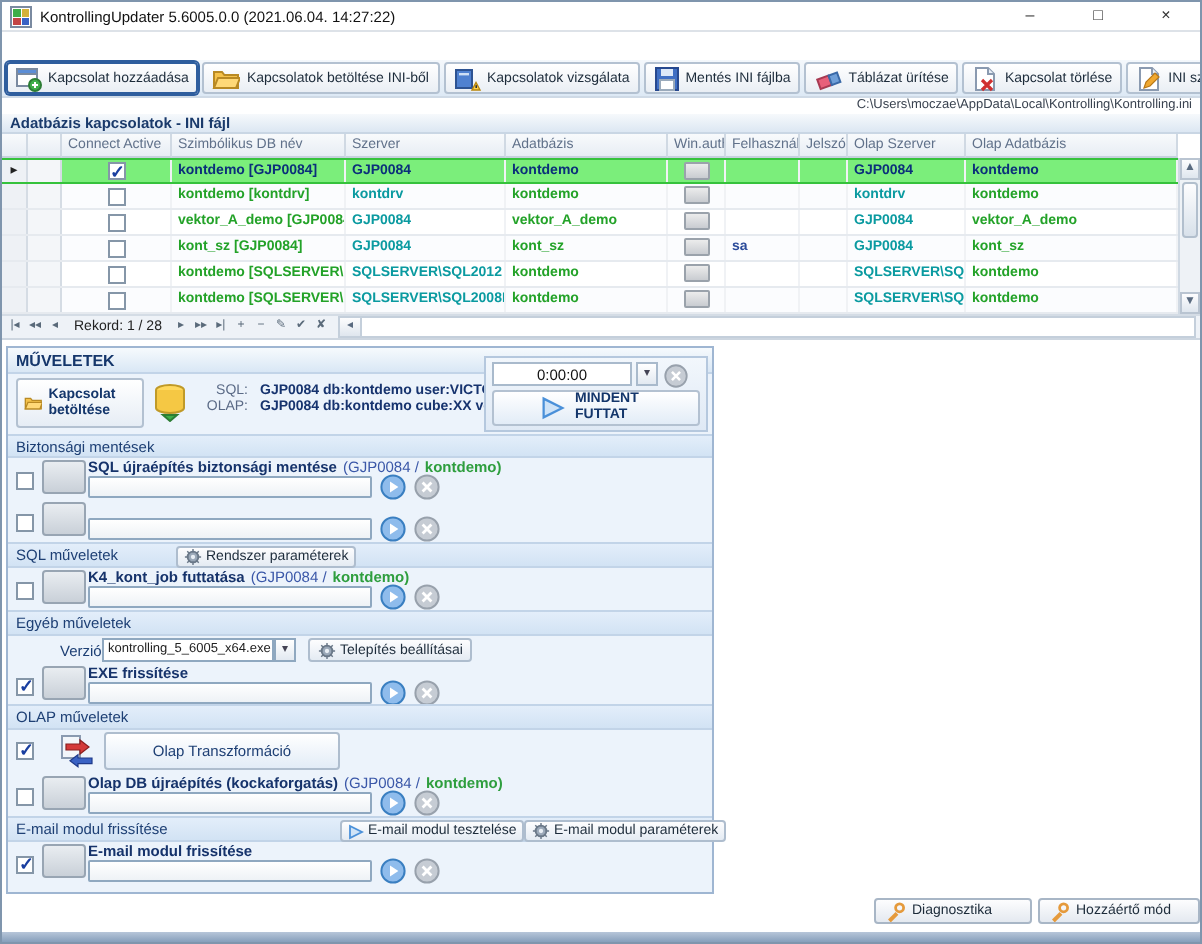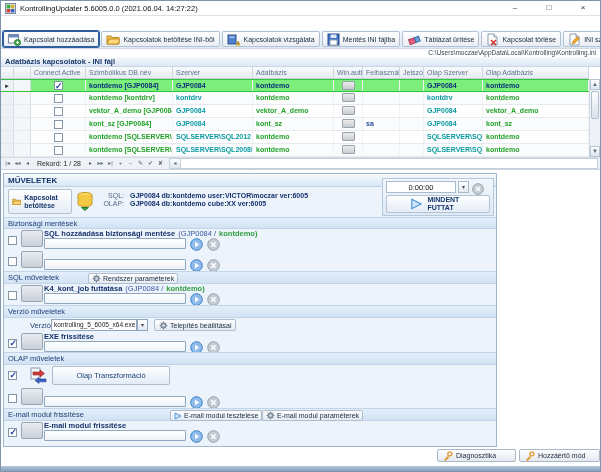--- a/index.html
+++ b/index.html
@@ -52,21 +52,21 @@
   .sarr.dn{position:absolute;bottom:0;left:0;right:0}
 
   
   .navbar{position:absolute;top:156px;left:0;right:0;height:13px;background:#eef2f7;border-top:1px solid #d4dce5;border-bottom:1px solid #cdd6e0;display:flex;align-items:center;font-size:7px;color:#333;padding:0 2px;gap:1px}
   .nbtn{min-width:9px;text-align:center;font-size:6px;color:#5a6a7a;line-height:11px;padding:0 1px}
   .nrec{margin:0 4px;color:#222}
   .hscroll{flex:1;height:11px;margin-left:3px;background:#fff;border:1px solid #c4cfdb;display:flex}
   .harr{width:11px;background:linear-gradient(#fdfdfe,#dfe6ee);border-right:1px solid #c4cfdb;font-size:6px;line-height:9px;text-align:center;color:#5a6b80}
 
   
-  .ops{position:absolute;top:172px;left:2px;width:494px;height:274px;background:#ecf3fb;border:1px solid #9fb6d2}
+  .ops{position:absolute;top:172px;left:2px;width:354px;height:274px;background:#ecf3fb;border:1px solid #9fb6d2}
   .opshdr{height:13px;background:linear-gradient(#f6fafd,#d9e7f5);border-bottom:1px solid #c2d4e8;font-size:8px;font-weight:bold;color:#14366b;line-height:13px;padding-left:4px}
   .opstop{position:relative;height:30px}
   .loadbtn{position:absolute;left:4px;top:2px;width:64px;height:25px;background:linear-gradient(#ffffff,#e6edf5);border:1px solid #b3c1d1;border-radius:2px;display:flex;align-items:center;gap:3px;padding:0 3px;font-size:7px;font-weight:bold;color:#14366b;line-height:1.1}
   .dbicon{position:absolute;left:72px;top:4px}
   .ilbl{position:absolute;font-size:7px;color:#5a6a86;width:24px;text-align:right}
   .ival{position:absolute;left:126px;font-size:7px;font-weight:bold;color:#16336e;white-space:nowrap}
   .runbox{position:absolute;right:2px;top:-9px;width:112px;height:38px;background:linear-gradient(#f2f7fc,#dfe9f5);border:1px solid #b5c8de;z-index:2}
   .timer{position:absolute;left:3px;top:2px;width:70px;height:12px;background:#fff;border:1px solid #a9bacc;font-size:7.5px;line-height:11px;text-align:center;color:#111}
   .tdrop{position:absolute;left:75px;top:2px;width:11px;height:12px;background:linear-gradient(#fff,#e2e9f1);border:1px solid #a9bacc;font-size:6px;line-height:11px;text-align:center;color:#445}
   .tstop{position:absolute;left:89px;top:2px}
@@ -386,21 +386,21 @@
           <span>MINDENT FUTTAT</span>
         </span>
       </span>
     </div>
 
     <div class="ghdr">Biztonsági mentések</div>
 
     <div class="task">
       <span class="cbx"></span>
       <span class="graybtn"></span>
-      <span class="tlabel"><b>SQL hozzáadása biztonsági mentése</b><span class="pa">(GJP0084 /</span><span class="pb">kontdemo)</span></span>
+      <span class="tlabel"><b>SQL újraépítés biztonsági mentése</b><span class="pa">(GJP0084 /</span><span class="pb">kontdemo)</span></span>
       <span class="pbar"></span>
       <span class="rbtn play"><svg width="13" height="13" viewBox="0 0 13 13">
             <circle cx="6.5" cy="6.5" r="5.8" fill="#8fbcec" stroke="#3a7fc1"></circle>
             <path d="M5 3.8v5.4l4.2-2.7z" fill="#fff"></path>
           </svg></span>
       <span class="rbtn stop"><svg width="13" height="13" viewBox="0 0 13 13">
             <circle cx="6.5" cy="6.5" r="5.8" fill="#c6ccd4" stroke="#98a1ac"></circle>
             <path d="M4.3 4.3l4.4 4.4M8.7 4.3l-4.4 4.4" stroke="#fff" stroke-width="1.4"></path>
           </svg></span>
     </div>
@@ -439,21 +439,21 @@
       <span class="rbtn play"><svg width="13" height="13" viewBox="0 0 13 13">
             <circle cx="6.5" cy="6.5" r="5.8" fill="#8fbcec" stroke="#3a7fc1"></circle>
             <path d="M5 3.8v5.4l4.2-2.7z" fill="#fff"></path>
           </svg></span>
       <span class="rbtn stop"><svg width="13" height="13" viewBox="0 0 13 13">
             <circle cx="6.5" cy="6.5" r="5.8" fill="#c6ccd4" stroke="#98a1ac"></circle>
             <path d="M4.3 4.3l4.4 4.4M8.7 4.3l-4.4 4.4" stroke="#fff" stroke-width="1.4"></path>
           </svg></span>
     </div>
 
-    <div class="ghdr tall">Verzió műveletek</div>
+    <div class="ghdr tall">Egyéb műveletek</div>
 
     <div class="vrow">
       <span class="vlbl">Verzió:</span>
       <span class="combo">kontrolling_5_6005_x64.exe</span>
       <span class="cdrop">▾</span>
       <span class="instbtn">
         <svg width="9" height="9" viewBox="0 0 10 10">
             <circle cx="5" cy="5" r="3" fill="#9aa8b8" stroke="#6a7888"></circle>
             <circle cx="5" cy="5" r="1.2" fill="#e8eef4"></circle>
             <path d="M5 .5v2M5 7.5v2M.5 5h2M7.5 5h2M1.8 1.8l1.4 1.4M6.8 6.8l1.4 1.4M8.2 1.8L6.8 3.2M3.2 6.8L1.8 8.2" stroke="#6a7888" stroke-width="0.8"></path>
@@ -487,20 +487,21 @@
             <path d="M3 5h7v-2l4.5 3.5L10 10V8H3z" fill="#d43a3a" stroke="#8a1f1f" stroke-width="0.6"></path>
             <path d="M16 12H9v-1.6l-4 3 4 3V14.8h7z" fill="#3a62c4" stroke="#1f3a8a" stroke-width="0.6"></path>
           </svg>
       </span>
       <span class="transbtn">Olap Transzformáció</span>
     </div>
 
     <div class="task">
       <span class="cbx"></span>
       <span class="graybtn"></span>
+      <span class="tlabel"><b>Olap DB újraépítés (kockaforgatás)</b><span class="pa">(GJP0084 /</span><span class="pb">kontdemo)</span></span>
       <span class="pbar"></span>
       <span class="rbtn play"><svg width="13" height="13" viewBox="0 0 13 13">
             <circle cx="6.5" cy="6.5" r="5.8" fill="#8fbcec" stroke="#3a7fc1"></circle>
             <path d="M5 3.8v5.4l4.2-2.7z" fill="#fff"></path>
           </svg></span>
       <span class="rbtn stop"><svg width="13" height="13" viewBox="0 0 13 13">
             <circle cx="6.5" cy="6.5" r="5.8" fill="#c6ccd4" stroke="#98a1ac"></circle>
             <path d="M4.3 4.3l4.4 4.4M8.7 4.3l-4.4 4.4" stroke="#fff" stroke-width="1.4"></path>
           </svg></span>
     </div>

